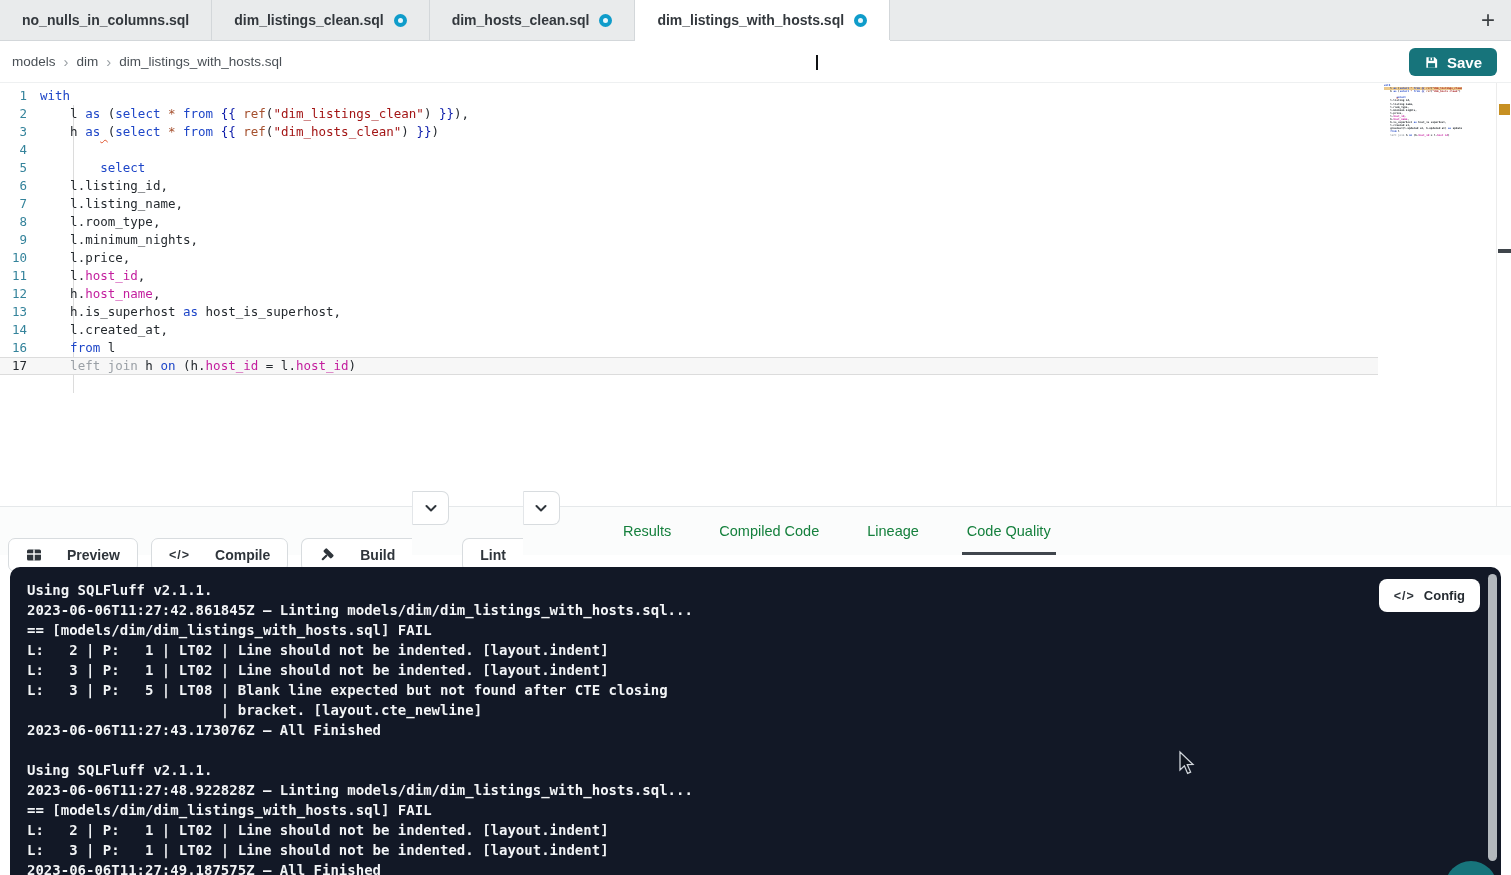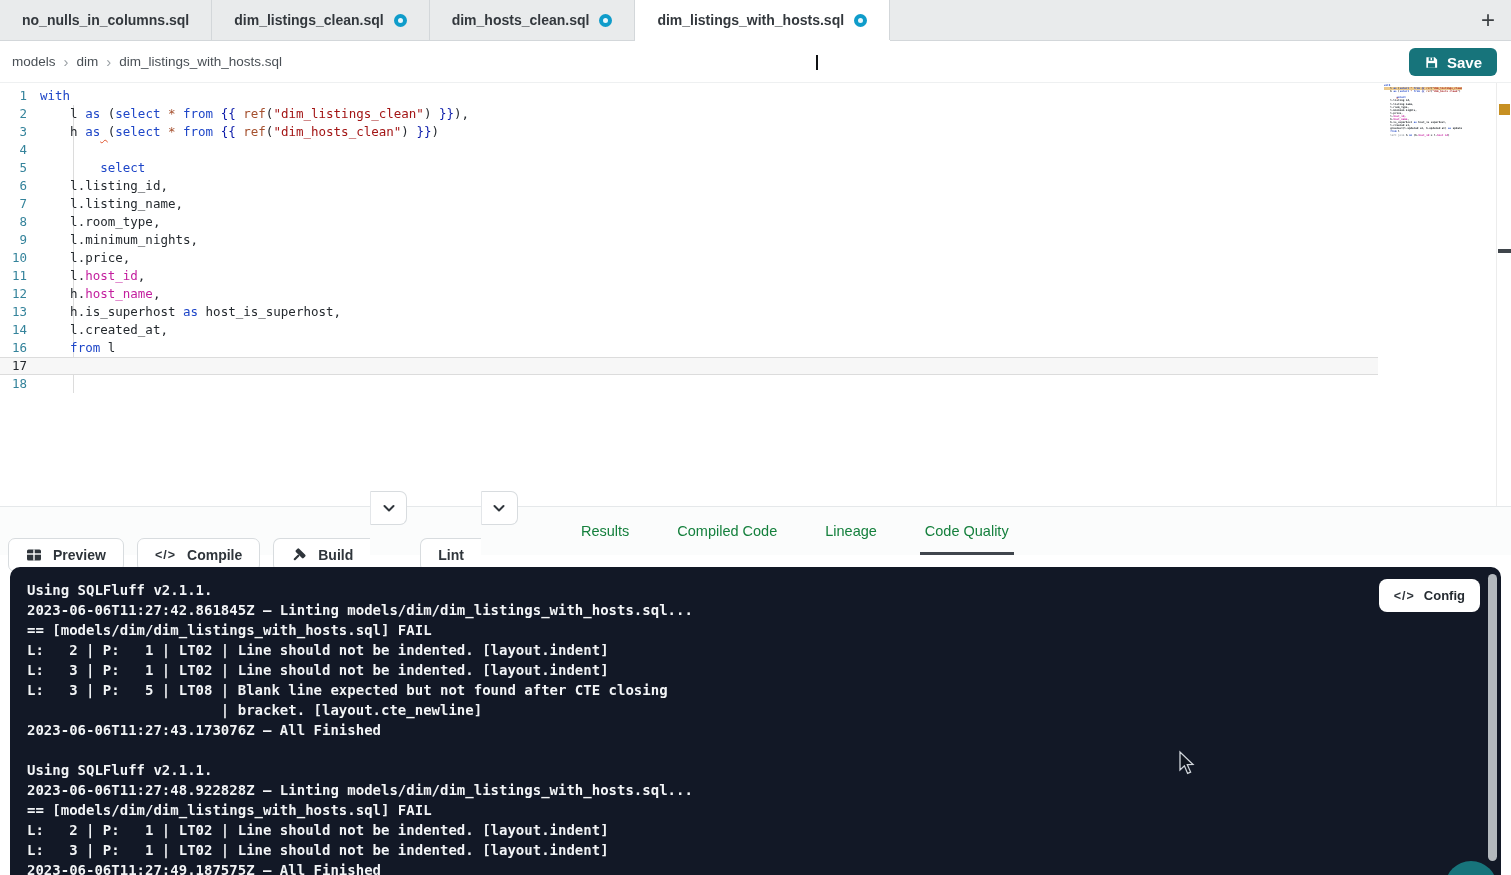--- a/index.html
+++ b/index.html
@@ -58,21 +58,21 @@
   
   .ruler { position:absolute; top:0; right:0; width:15px; height:100%; border-left:1px solid #ececec; background:#fff; }
   .ruler-warning { position:absolute; top:21px; left:2px; width:11px; height:11px; background:#c79022; }
   .ruler-cursor { position:absolute; top:166px; left:1px; width:13px; height:4px; background:#3f454b; }
 
   
   .actionbar { position:absolute; top:506px; left:0; right:0; height:49px; background:#fbfcfc;
                border-top:1px solid #e5e8ea; display:flex; align-items:center; padding-left:8px; }
   .btn, .btn-caret { background:#fff; border:1px solid #d8dcdf; height:34px; display:flex; align-items:center;
                      cursor:pointer; font-family:inherit; }
-  .btn { gap:11px; padding:0 17px; border-radius:7px; font-size:14px; font-weight:600; color:#2f353b;margin-top:47px; }
+  .btn { gap:25px; padding:0 17px; border-radius:7px; font-size:14px; font-weight:600; color:#2f353b;margin-top:47px; }
   .btn-solo { margin-right:13px; }
   .btn-group { display:flex; margin-right:13px; }
   .btn-group .btn { border-radius:7px 0 0 7px; border-right:none; }
   .btn-caret { width:37px; justify-content:center; border-left:1px solid #e3e6e9; border-radius:0 7px 7px 0; }
   .code-glyph { font-size:12.5px; font-weight:700; letter-spacing:1px; color:#2f353b; }
   .panel-tabs { display:flex; margin-left:45px; gap:38px; height:100%; align-items:stretch; }
   .panel-tab { font-size:14.5px; color:#15803d; display:flex; align-items:center; padding:0 5px; cursor:pointer; }
   .panel-tab.active { box-shadow:inset 0 -3px 0 #40464d; }
 
   
@@ -195,24 +195,21 @@
         <div class="code-line">
           <span class="gutter">14</span>
           <span class="code"><span class="tok-pl">    l.created_at,</span></span>
         </div>
         <div class="code-line">
           <span class="gutter">16</span>
           <span class="code"><span class="tok-pl">    </span><span class="tok-kw">from</span><span class="tok-pl"> l</span></span>
         </div>
         <div class="code-line active">
           <span class="gutter">17</span>
-        </div>
-        <div class="code-line">
-          <span class="gutter">18</span>
-          <span class="code">&nbsp;</span>
+          <span class="code"><span class="tok-gr">    left join </span><span class="tok-pl">h </span><span class="tok-kw">on</span><span class="tok-pl"> (h.</span><span class="tok-at">host_id</span><span class="tok-pl"> = l.</span><span class="tok-at">host_id</span><span class="tok-pl">)</span></span>
         </div>
       </div>
     <div class="minimap" id="minimap">
         <div class="code-line">
           <span class="code"><span class="tok-kw">with</span></span>
         </div>
         <div class="code-line mini-hl">
           <span class="code"><span class="tok-pl">    l </span><span class="tok-kw">as</span><span class="tok-pl"> (</span><span class="tok-kw">select</span><span class="tok-pl"> </span><span class="tok-op">*</span><span class="tok-pl"> </span><span class="tok-kw">from</span><span class="tok-pl"> </span><span class="tok-jj">{{</span><span class="tok-pl"> </span><span class="tok-fn">ref</span><span class="tok-pl">(</span><span class="tok-st">"dim_listings_clean"</span></span>
         </div>
         <div class="code-line">

